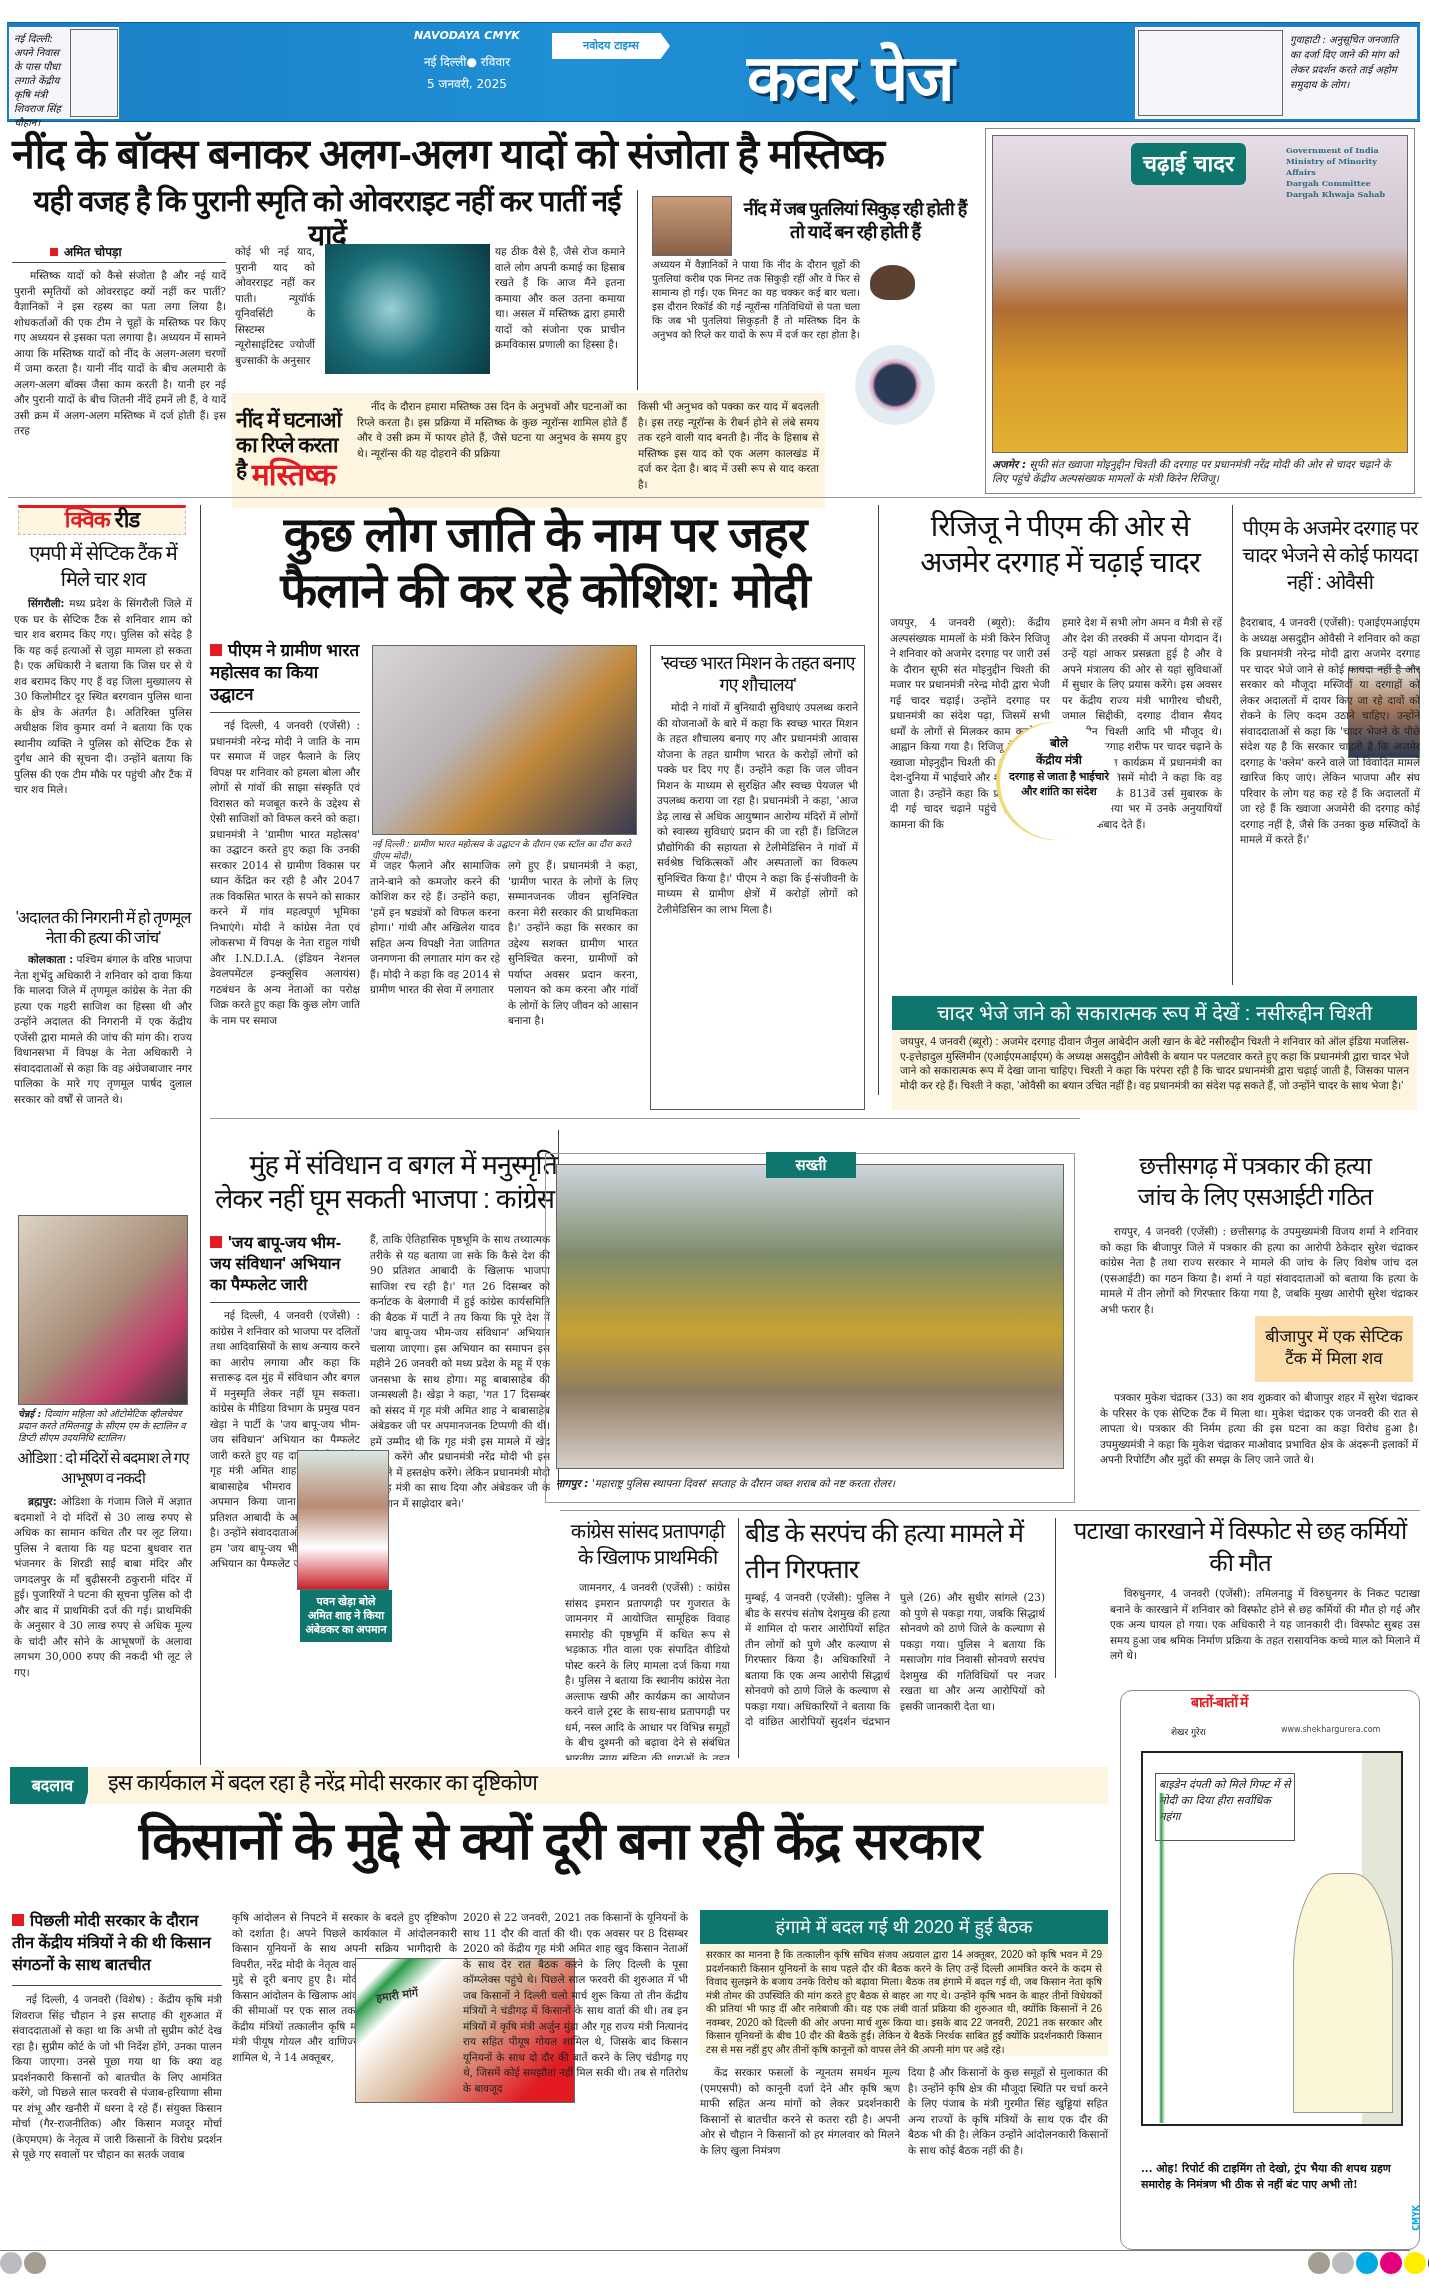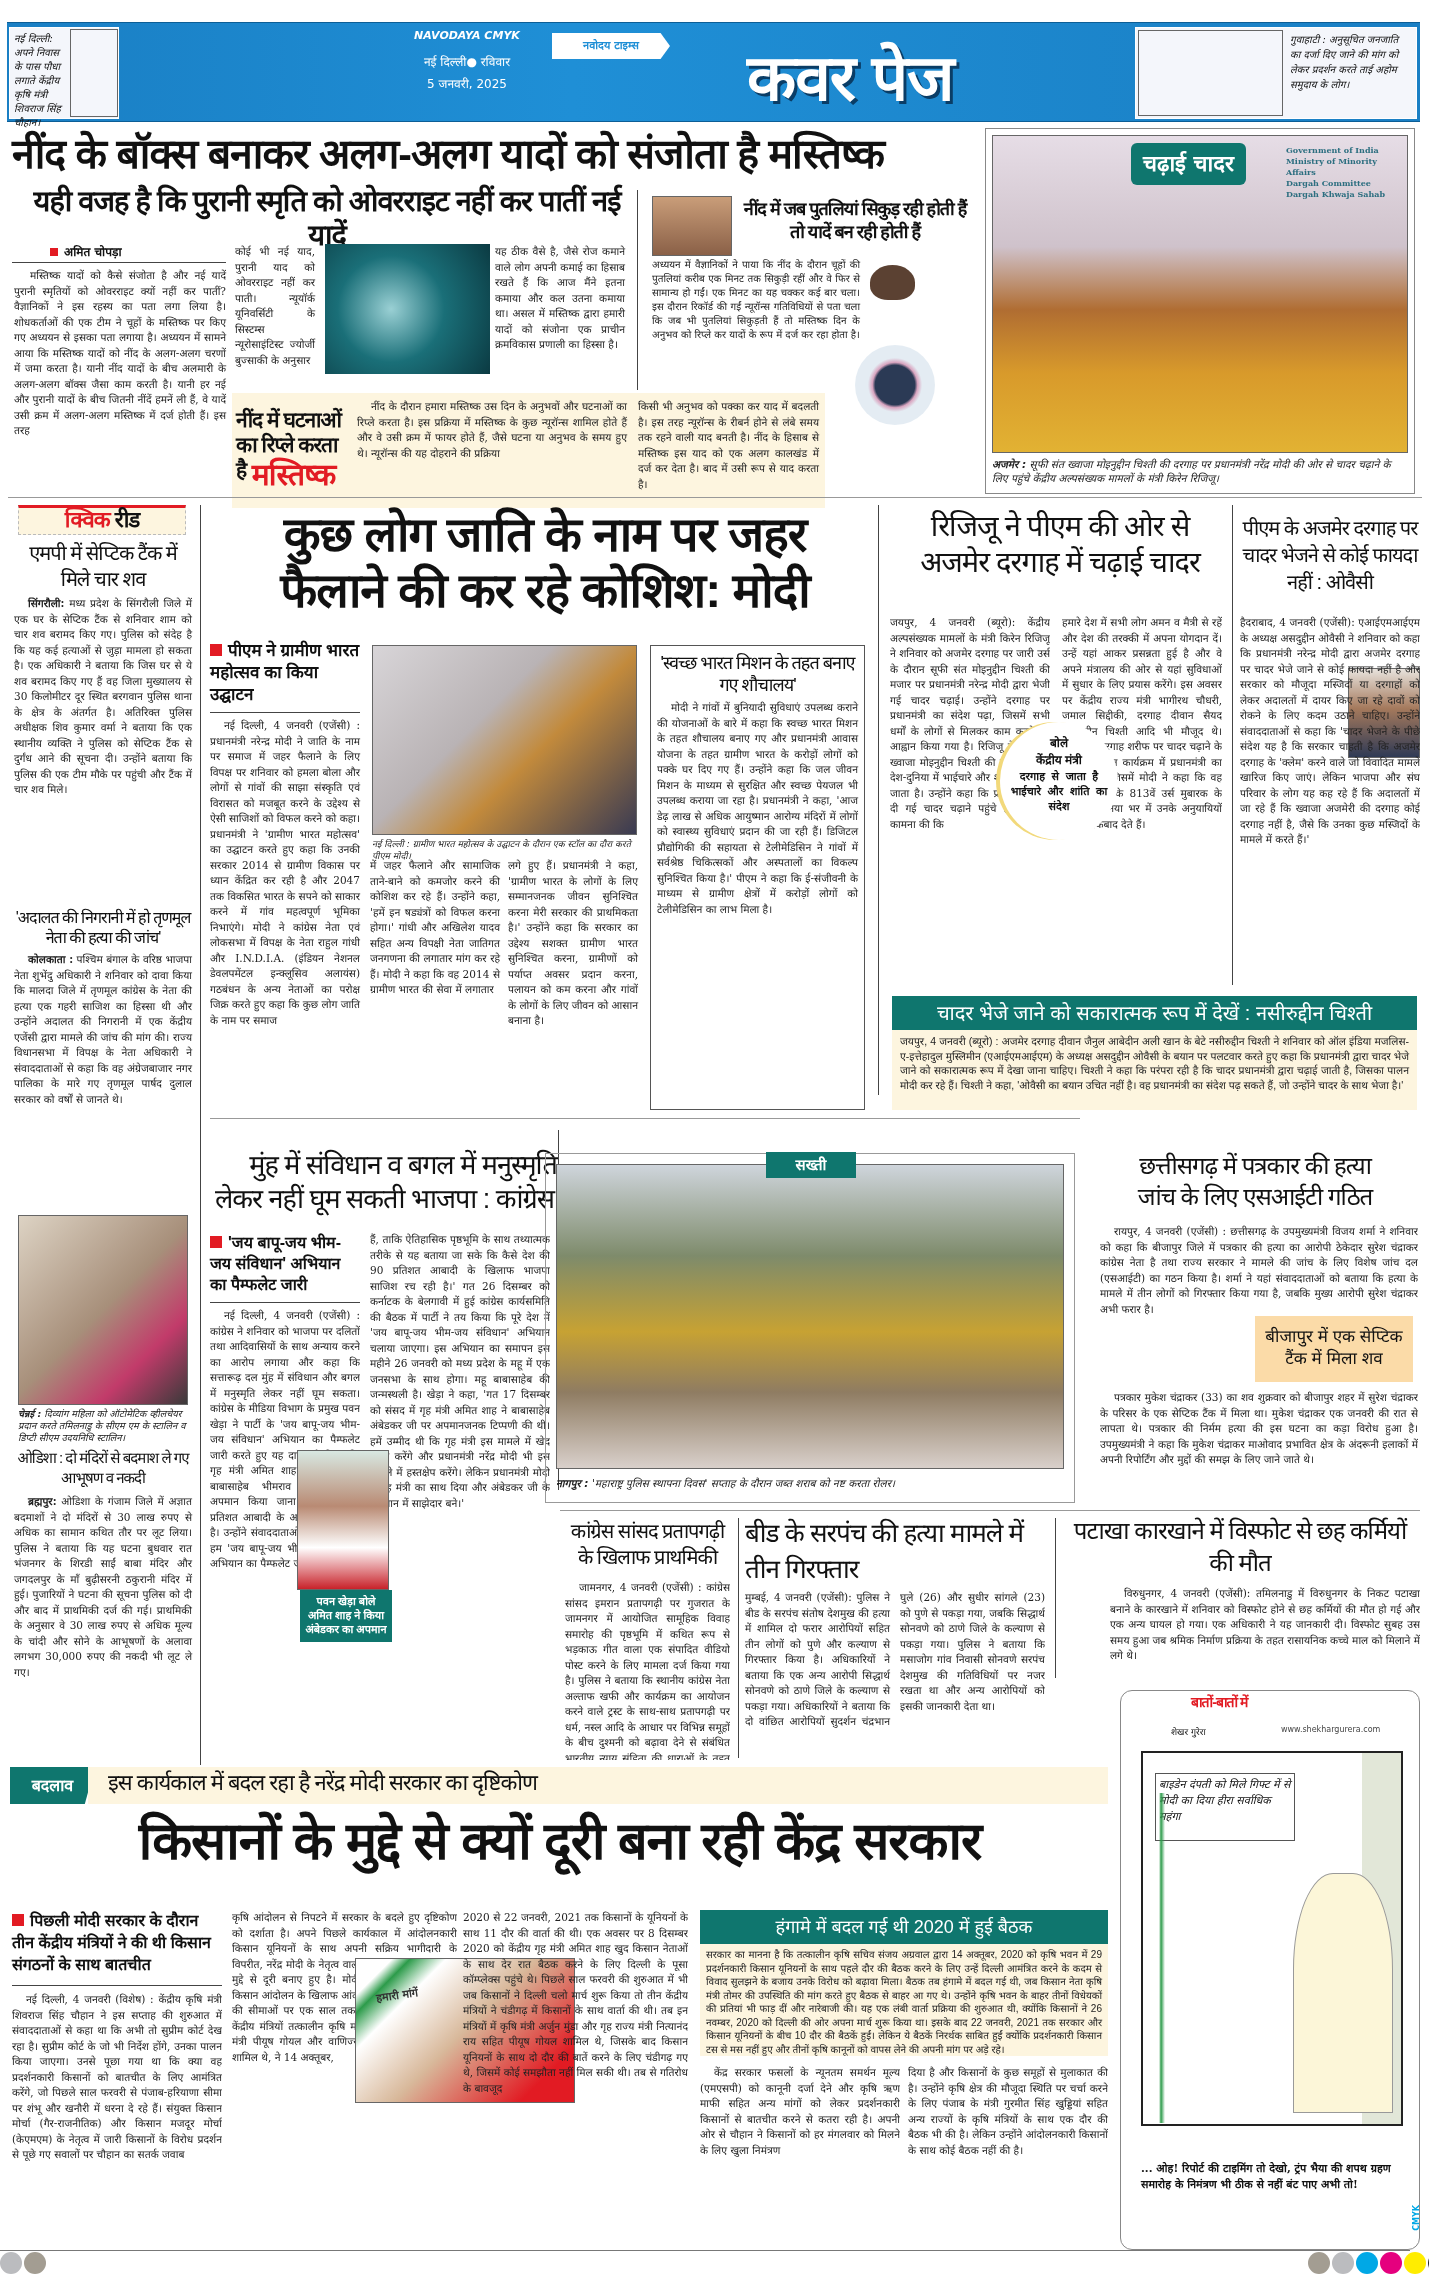--- a/index.html
+++ b/index.html
@@ -106,21 +106,21 @@
 </div>
 <div class="abs rule-v" style="left:878px;top:505px;height:590px"></div>
 
 <div class="abs hl" style="left:885px;top:508px;width:350px;font-size:29px;line-height:36px;text-align:center;font-weight:normal">रिजिजू ने पीएम की ओर से</div>
 <div class="abs hl" style="left:885px;top:544px;width:350px;font-size:29px;line-height:36px;text-align:center;font-weight:normal">अजमेर दरगाह में चढ़ाई चादर</div>
 <div class="abs body" style="left:890px;top:615px;width:160px;height:380px;overflow:hidden">जयपुर, 4 जनवरी (ब्यूरो): केंद्रीय अल्पसंख्यक मामलों के मंत्री किरेन रिजिजू ने शनिवार को अजमेर दरगाह पर जारी उर्स के दौरान सूफी संत मोइनुद्दीन चिश्ती की मजार पर प्रधानमंत्री नरेन्द्र मोदी द्वारा भेजी गई चादर चढ़ाई। उन्होंने दरगाह पर प्रधानमंत्री का संदेश पढ़ा, जिसमें सभी धर्मों के लोगों से मिलकर काम करने का आह्वान किया गया है। रिजिजू ने कहा कि ख्वाजा मोइनुद्दीन चिश्ती की दरगाह से पूरे देश-दुनिया में भाईचारे और शांति का संदेश जाता है। उन्होंने कहा कि प्रधानमंत्री द्वारा दी गई चादर चढ़ाने पहुंचे हैं मैंने यही कामना की कि</div>
 <div class="abs body" style="left:1062px;top:615px;width:160px;height:380px;overflow:hidden">हमारे देश में सभी लोग अमन व मैत्री से रहें और देश की तरक्की में अपना योगदान दें। उन्हें यहां आकर प्रसन्नता हुई है और वे अपने मंत्रालय की ओर से यहां सुविधाओं में सुधार के लिए प्रयास करेंगे। इस अवसर पर केंद्रीय राज्य मंत्री भागीरथ चौधरी, जमाल सिद्दीकी, दरगाह दीवान सैयद नसीरुद्दीन चिश्ती आदि भी मौजूद थे। रिजिजू ने दरगाह शरीफ पर चादर चढ़ाने के बाद आयोजित कार्यक्रम में प्रधानमंत्री का संदेश पढ़ा, जिसमें मोदी ने कहा कि वह गरीब नवाज के 813वें उर्स मुबारक के मौके पर दुनिया भर में उनके अनुयायियों को मुबारकबाद देते हैं।</div>
 <div class="abs" style="left:1000px;top:722px;width:118px;height:118px;border-radius:50%;background:#fff;box-shadow:-4px 0 0 #f2d97b;text-align:center;padding-top:12px">
   <div style="font-family:'Liberation Sans',sans-serif;font-weight:bold;font-size:12px">बोले</div>
   <div style="font-family:'Liberation Sans',sans-serif;font-weight:bold;font-size:12px">केंद्रीय मंत्री</div>
-  <div style="font-family:Liberation Mono, monospace;font-weight:bold;font-size:11px;padding:0 6px">दरगाह से जाता है भाईचारे और शांति का संदेश</div>
+  <div style="font-family:Liberation Serif, serif;font-weight:bold;font-size:11px;padding:0 6px">दरगाह से जाता है भाईचारे और शांति का संदेश</div>
 </div>
 <div class="abs rule-v" style="left:1232px;top:505px;height:480px"></div>
 
 <div class="abs hl" style="left:1240px;top:515px;width:180px;font-size:20px;line-height:27px;text-align:center;font-weight:normal">पीएम के अजमेर दरगाह पर चादर भेजने से कोई फायदा नहीं : ओवैसी</div>
 <div class="abs photo" style="left:1348px;top:668px;width:72px;height:90px;background:linear-gradient(#e8e3dd,#a4795c 45%,#2f3a55)"></div>
 <div class="abs body" style="left:1240px;top:615px;width:180px;height:370px;overflow:hidden">हैदराबाद, 4 जनवरी (एजेंसी): एआईएमआईएम के अध्यक्ष असदुद्दीन ओवैसी ने शनिवार को कहा कि प्रधानमंत्री नरेन्द्र मोदी द्वारा अजमेर दरगाह पर चादर भेजे जाने से कोई फायदा नहीं है और सरकार को मौजूदा मस्जिदों या दरगाहों को लेकर अदालतों में दायर किए जा रहे दावों को रोकने के लिए कदम उठाने चाहिए। उन्होंने संवाददाताओं से कहा कि 'चादर भेजने के पीछे संदेश यह है कि सरकार चाहती है कि अजमेर दरगाह के 'क्लेम' करने वाले जो विवादित मामले खारिज किए जाएं। लेकिन भाजपा और संघ परिवार के लोग यह कह रहे हैं कि अदालतों में जा रहे हैं कि ख्वाजा अजमेरी की दरगाह कोई दरगाह नहीं है, जैसे कि उनका कुछ मस्जिदों के मामले में करते हैं।'</div>
 
 <div class="abs red" style="left:892px;top:996px;width:525px;height:34px;color:#fff;font-family:'Liberation Sans',sans-serif;font-size:20px;line-height:34px;text-align:center">चादर भेजे जाने को सकारात्मक रूप में देखें : नसीरुद्दीन चिश्ती</div>
 <div class="abs cream" style="left:892px;top:1030px;width:525px;height:80px;padding:4px 8px">
   <div class="body" style="font-family:'Liberation Sans',sans-serif;font-size:10.5px;line-height:14.5px">जयपुर, 4 जनवरी (ब्यूरो) : अजमेर दरगाह दीवान जैनुल आबेदीन अली खान के बेटे नसीरुद्दीन चिश्ती ने शनिवार को ऑल इंडिया मजलिस-ए-इत्तेहादुल मुस्लिमीन (एआईएमआईएम) के अध्यक्ष असदुद्दीन ओवैसी के बयान पर पलटवार करते हुए कहा कि प्रधानमंत्री द्वारा चादर भेजे जाने को सकारात्मक रूप में देखा जाना चाहिए। चिश्ती ने कहा कि परंपरा रही है कि चादर प्रधानमंत्री द्वारा चढ़ाई जाती है, जिसका पालन मोदी कर रहे हैं। चिश्ती ने कहा, 'ओवैसी का बयान उचित नहीं है। वह प्रधानमंत्री का संदेश पढ़ सकते हैं, जो उन्होंने चादर के साथ भेजा है।'</div>

